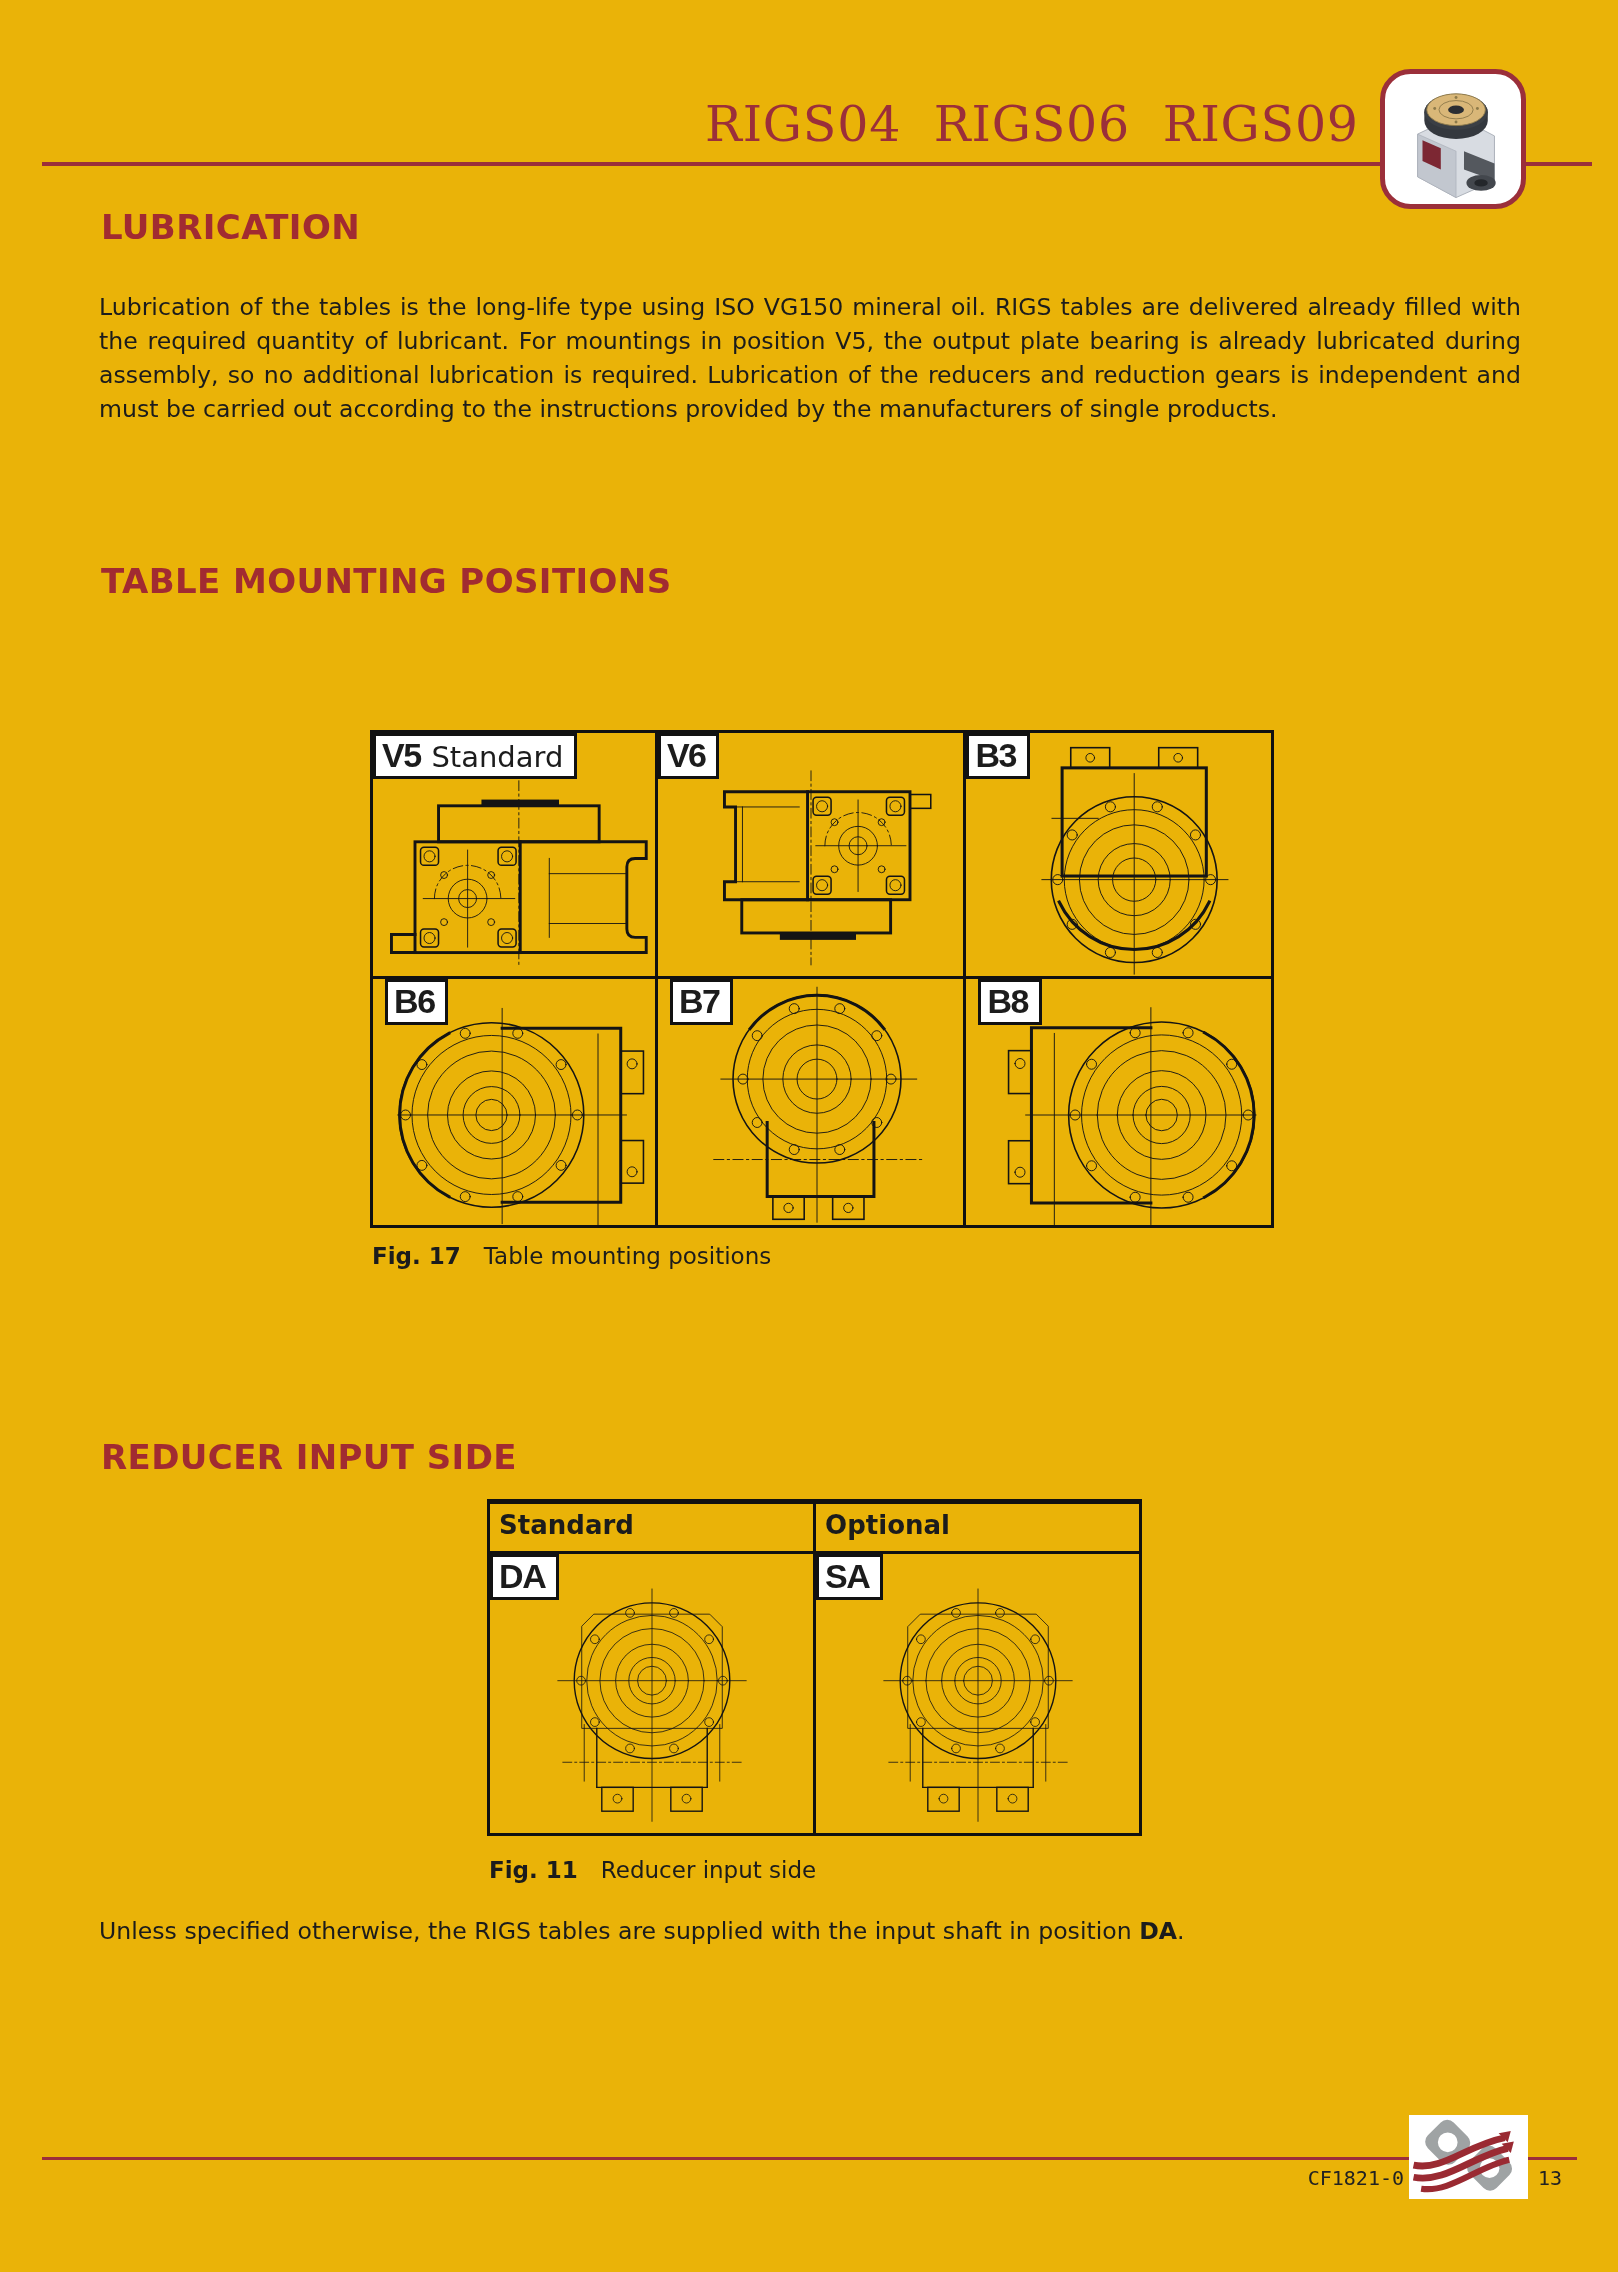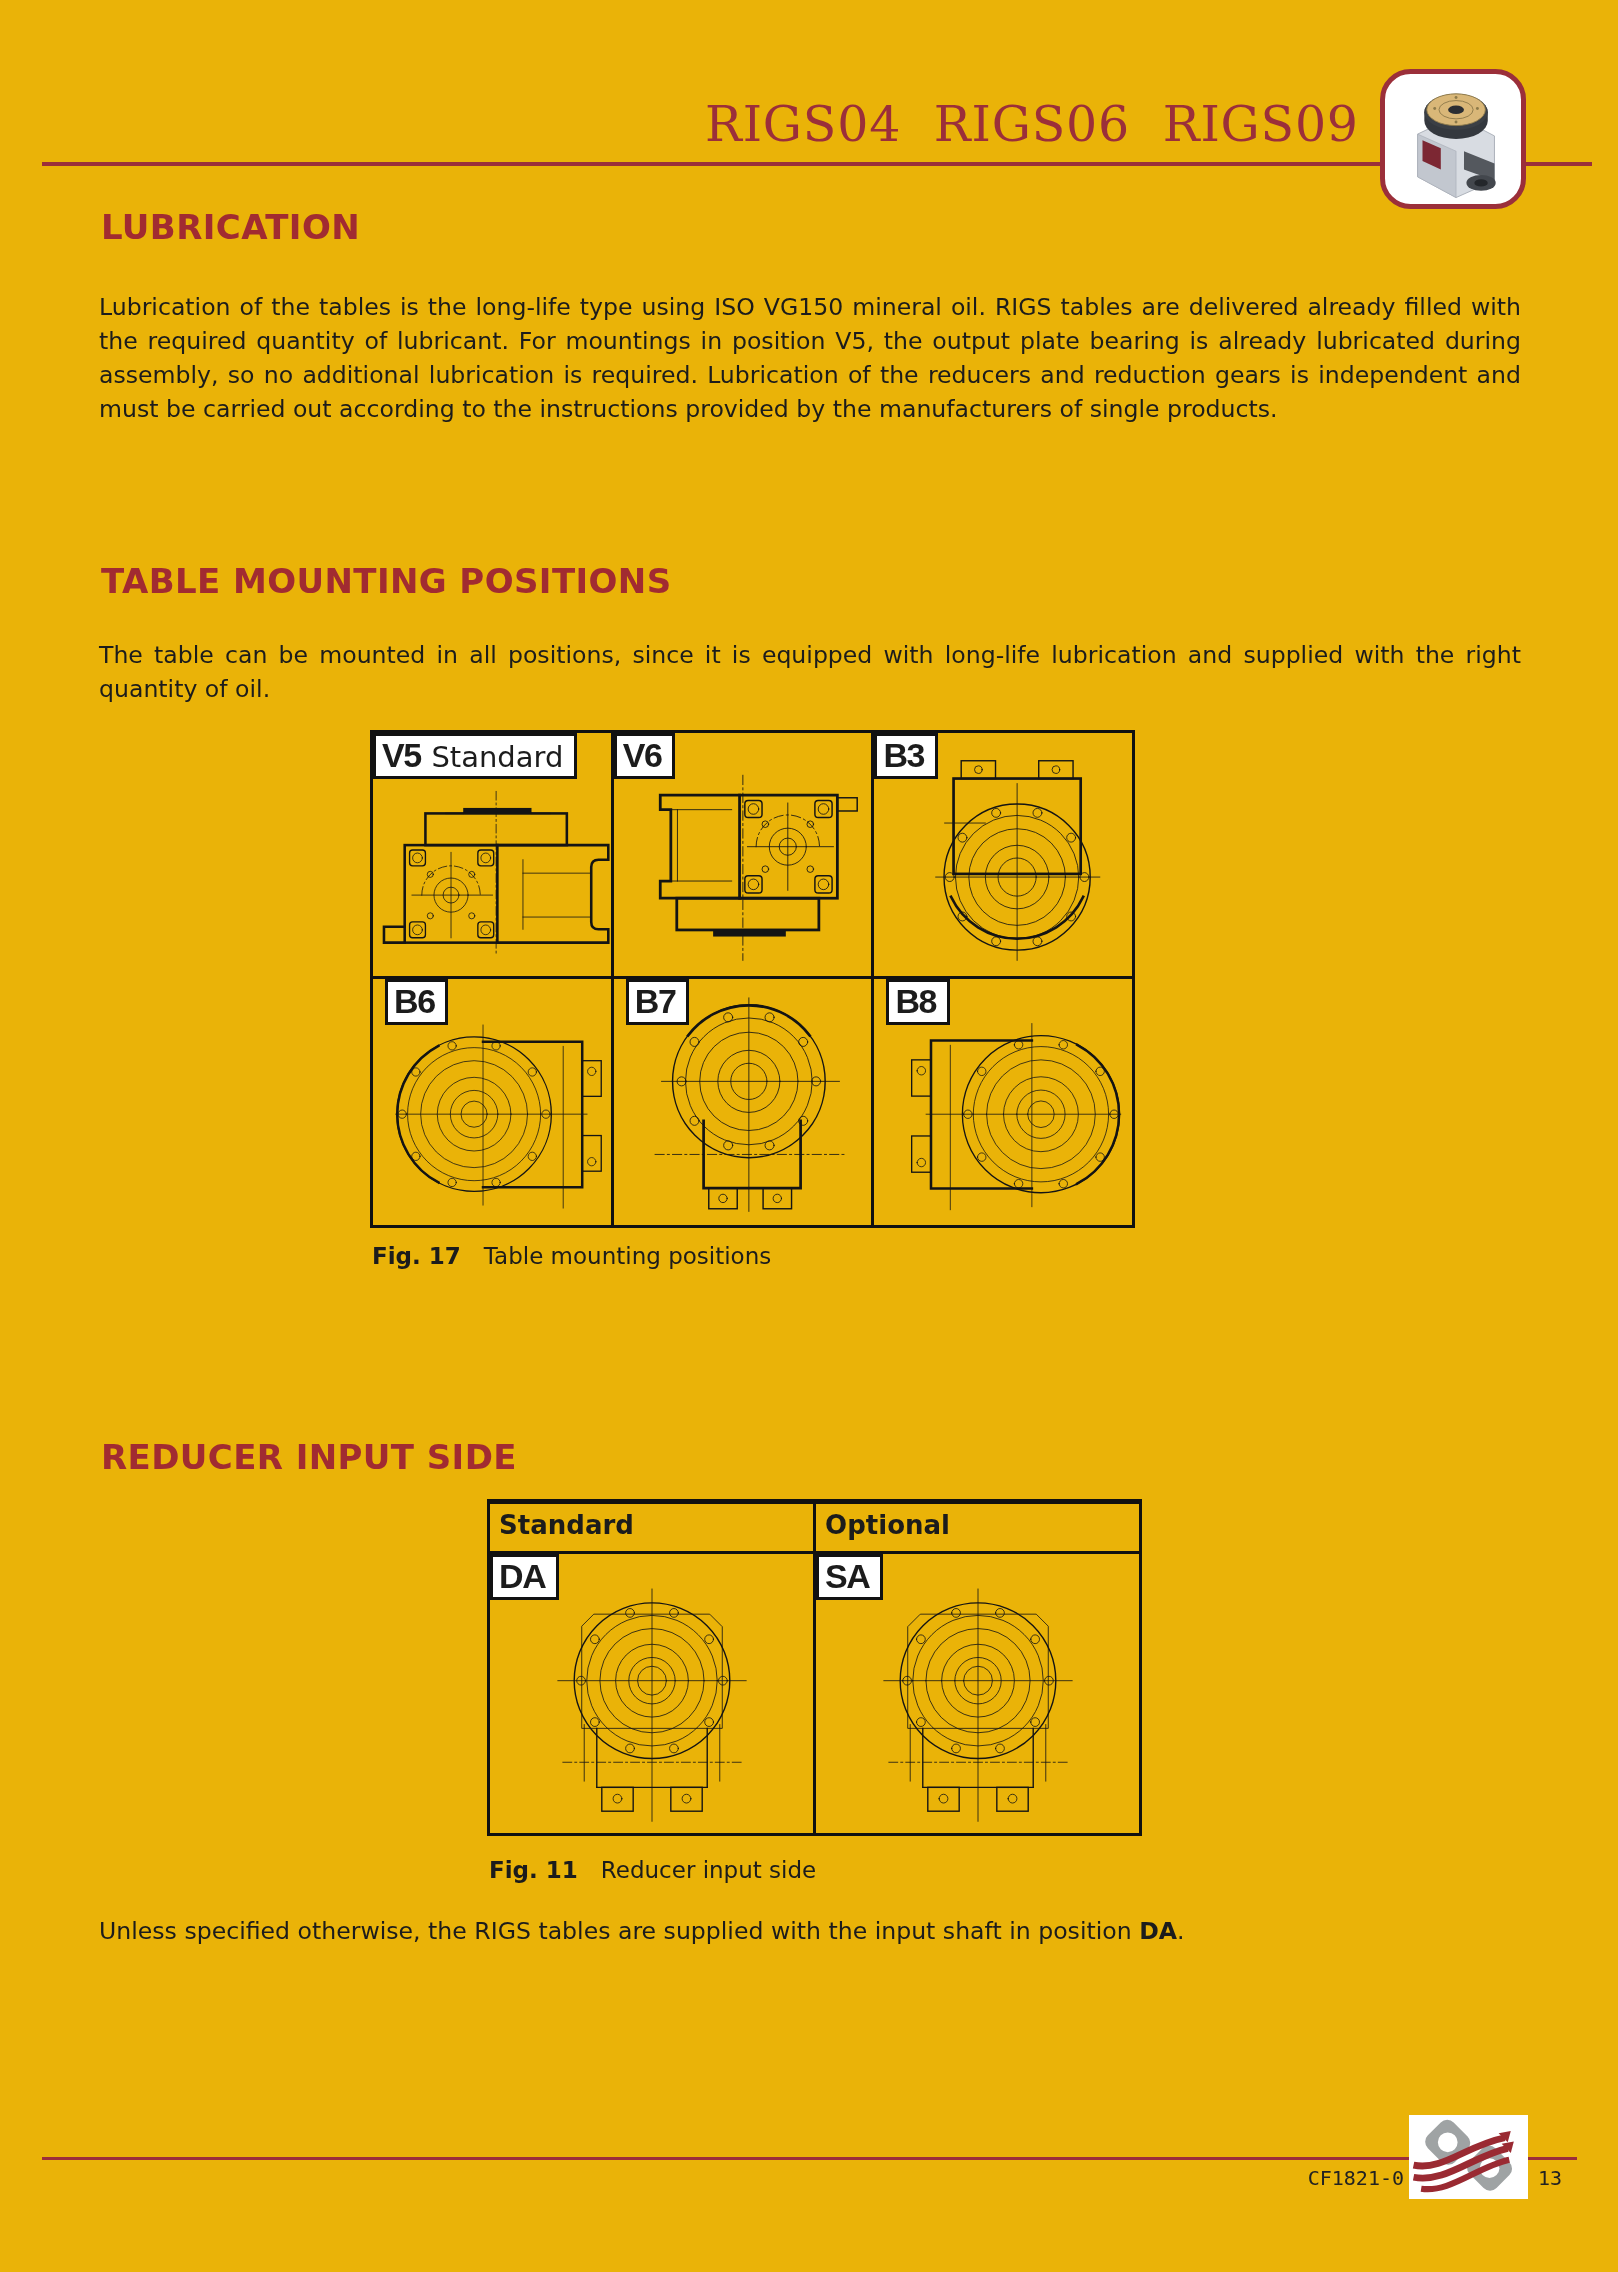--- a/index.html
+++ b/index.html
@@ -10,21 +10,21 @@
          font-size:49px;color:#9b2f3a;white-space:pre;letter-spacing:0.8px;}
   .hrule{position:absolute;left:42px;top:162px;width:1550px;height:3.8px;background:#9b2f3a;}
   .product{position:absolute;left:1380px;top:69px;width:146px;height:140px;border:5.3px solid #9b2f3a;
            border-radius:30.5px;background:#fff;z-index:3;box-sizing:border-box;
            display:flex;align-items:center;justify-content:center;overflow:hidden;}
   
   .h1{position:absolute;left:101px;font-size:34px;font-weight:bold;color:#a12b31;letter-spacing:0.4px;}
   .para{position:absolute;left:99px;width:1422px;font-size:23.6px;line-height:34px;text-align:justify;}
   .line{position:absolute;left:99px;width:1493px;font-size:23.6px;}
   
-  .f10{position:absolute;left:370px;top:730px;width:765px;height:498px;border:3.8px solid #111;
+  .f10{position:absolute;left:370px;top:730px;width:904px;height:498px;border:3.8px solid #111;
        box-sizing:border-box;display:grid;grid-template-columns:373fr 404fr 399fr;grid-template-rows:1fr 1fr;}
   .f10 .cell{position:relative;border-right:3px solid #111;border-bottom:3px solid #111;
              display:flex;align-items:center;justify-content:center;overflow:hidden;}
   .f10 .cell:nth-child(3n){border-right:none;padding-left:16px;}
   .f10 .cell:nth-child(n+4){border-bottom:none;margin-left:12px;}
   .cell-label{position:absolute;top:0;left:0;border:3px solid #111;background:#fff;
               padding:0.8px 10.7px 2.3px 6.1px;display:flex;align-items:baseline;gap:10.7px;z-index:2;line-height:1.1;}
   .clabel{font-family:"Liberation Sans",sans-serif;font-weight:bold;font-size:34px;letter-spacing:-1.5px;}
   .clabel-suffix{font-size:29px;font-weight:normal;}
   
@@ -77,21 +77,20 @@
       <polygon points="118,120 168,140 168,168 118,150" fill="#54585e"></polygon>
       <ellipse cx="146" cy="172" rx="24" ry="13" fill="#43474d"></ellipse>
       <ellipse cx="146" cy="172" rx="11" ry="6" fill="#24272b"></ellipse>
     </svg>
   </div>
 
   <div class="h1" style="top:207px">LUBRICATION</div>
   <div class="para" style="top:290px">Lubrication of the tables is the long-life type using ISO VG150 mineral oil. RIGS tables are delivered already filled with the required quantity of lubricant. For mountings in position V5, the output plate bearing is already lubricated during assembly, so no additional lubrication is required. Lubrication of the reducers and reduction gears is independent and must be carried out according to the instructions provided by the manufacturers of single products.</div>
 
   <div class="h1" style="top:561px">TABLE MOUNTING POSITIONS</div>
-  <div class="para" style="top:638px">The table can be mounted in all positions, since it is equipped with long-life lubrication and supplied with the right quantity of oil.</div>
 
   <div class="f10">
 
     <div class="cell">
       <div class="cell-label">
         <span class="clabel">V5</span>
         <span class="clabel-suffix">Standard</span>
       </div>
       <svg width="270" height="213" viewBox="0 0 390 300" style="margin-top:29px">
         <line class="draw s dash" x1="202" y1="22" x2="202" y2="292"></line>

